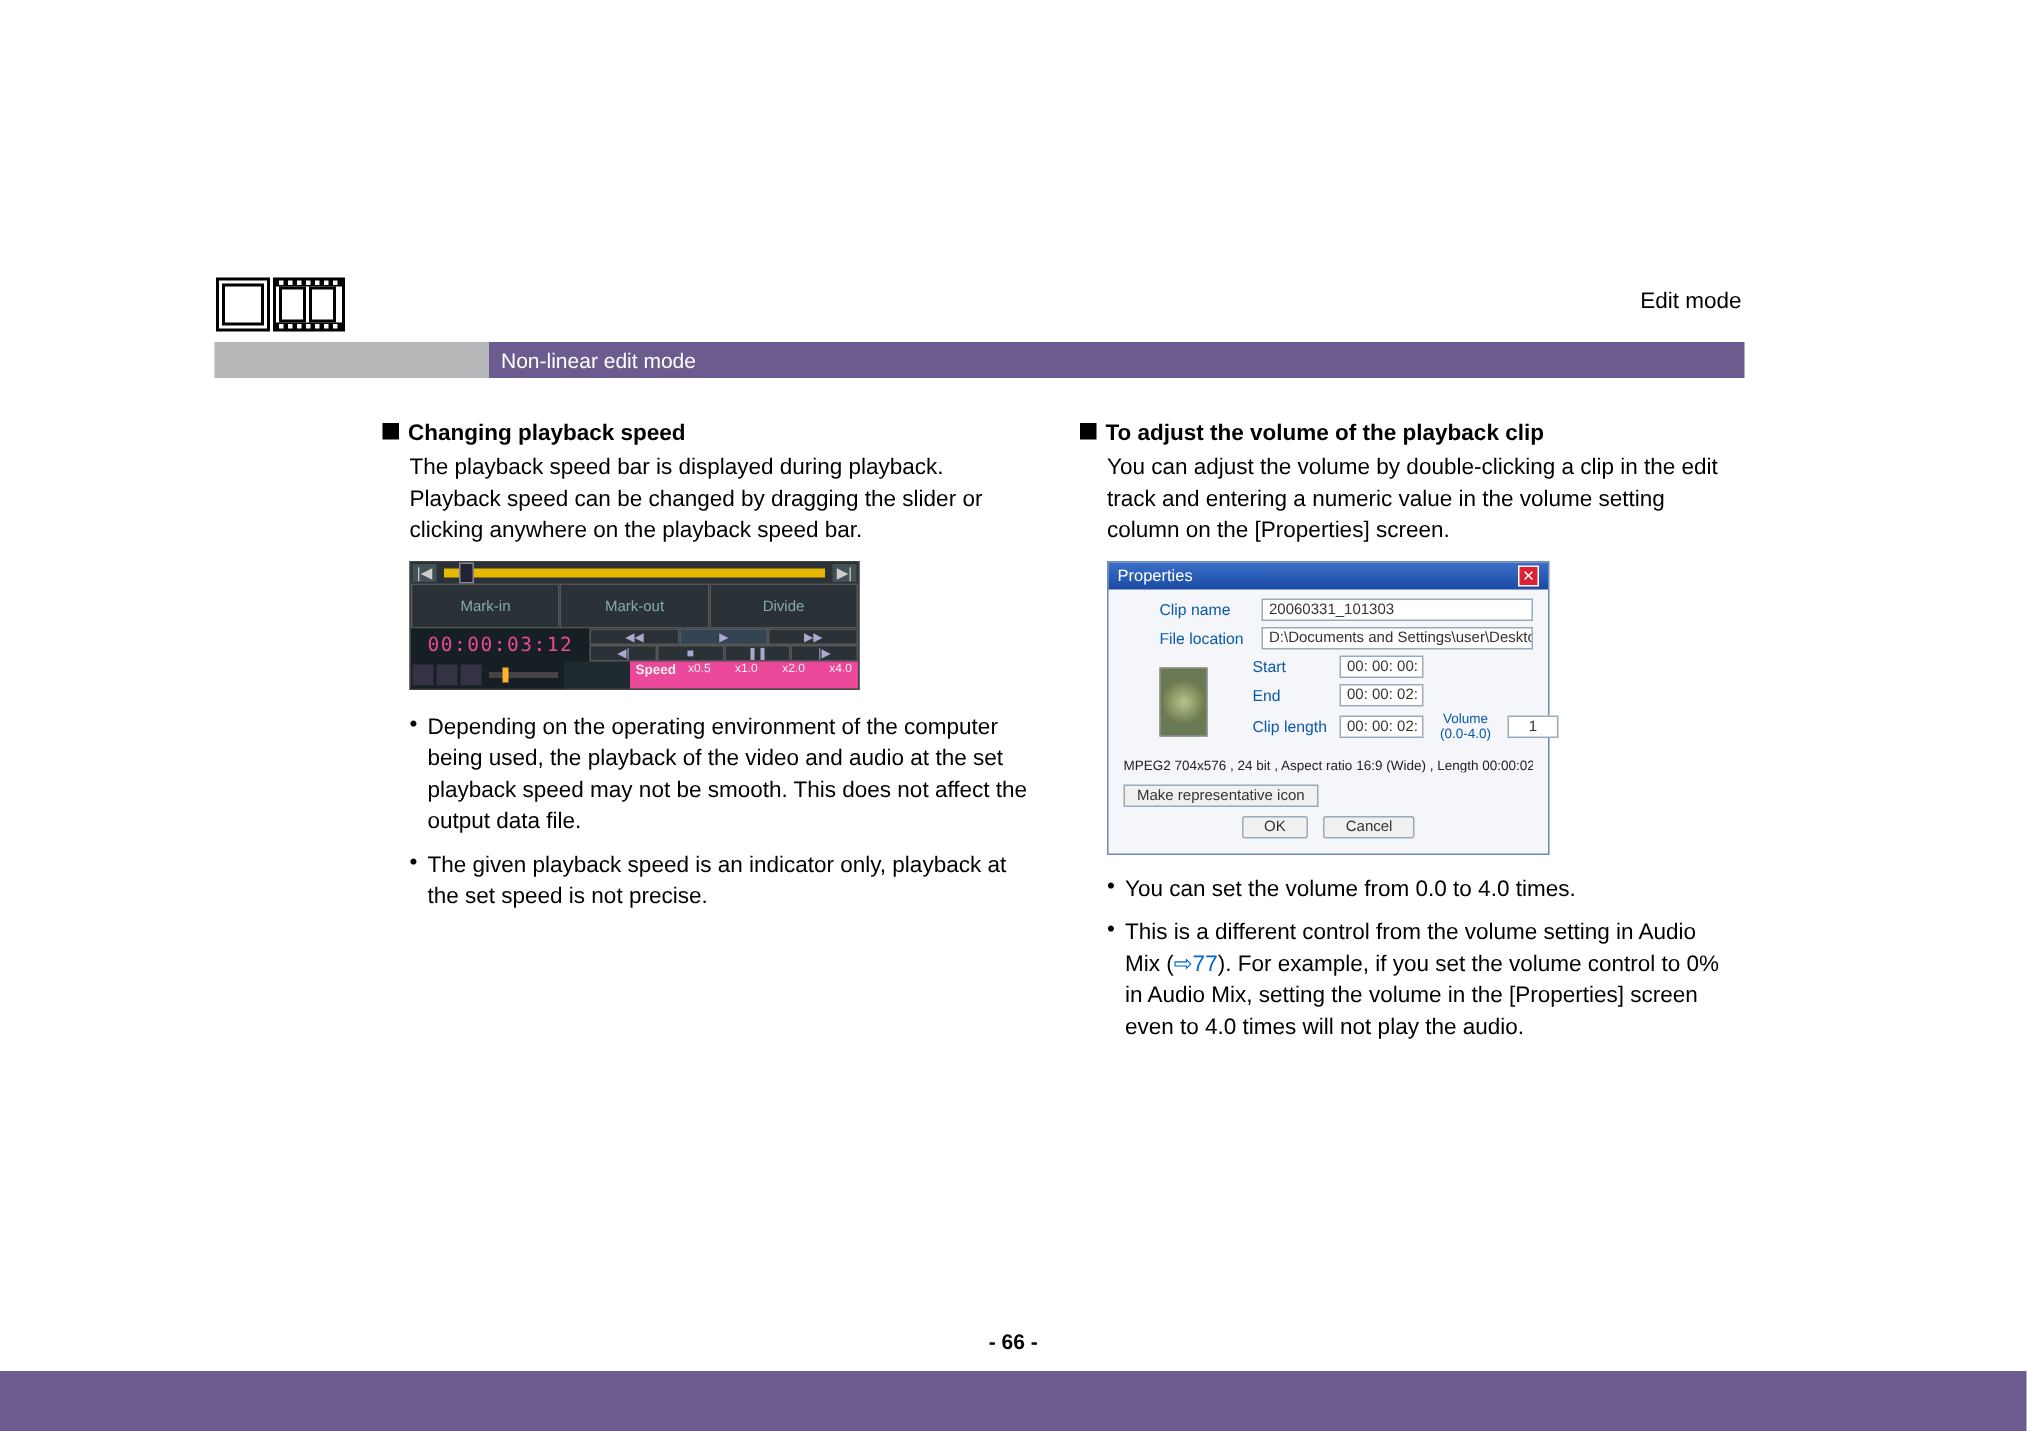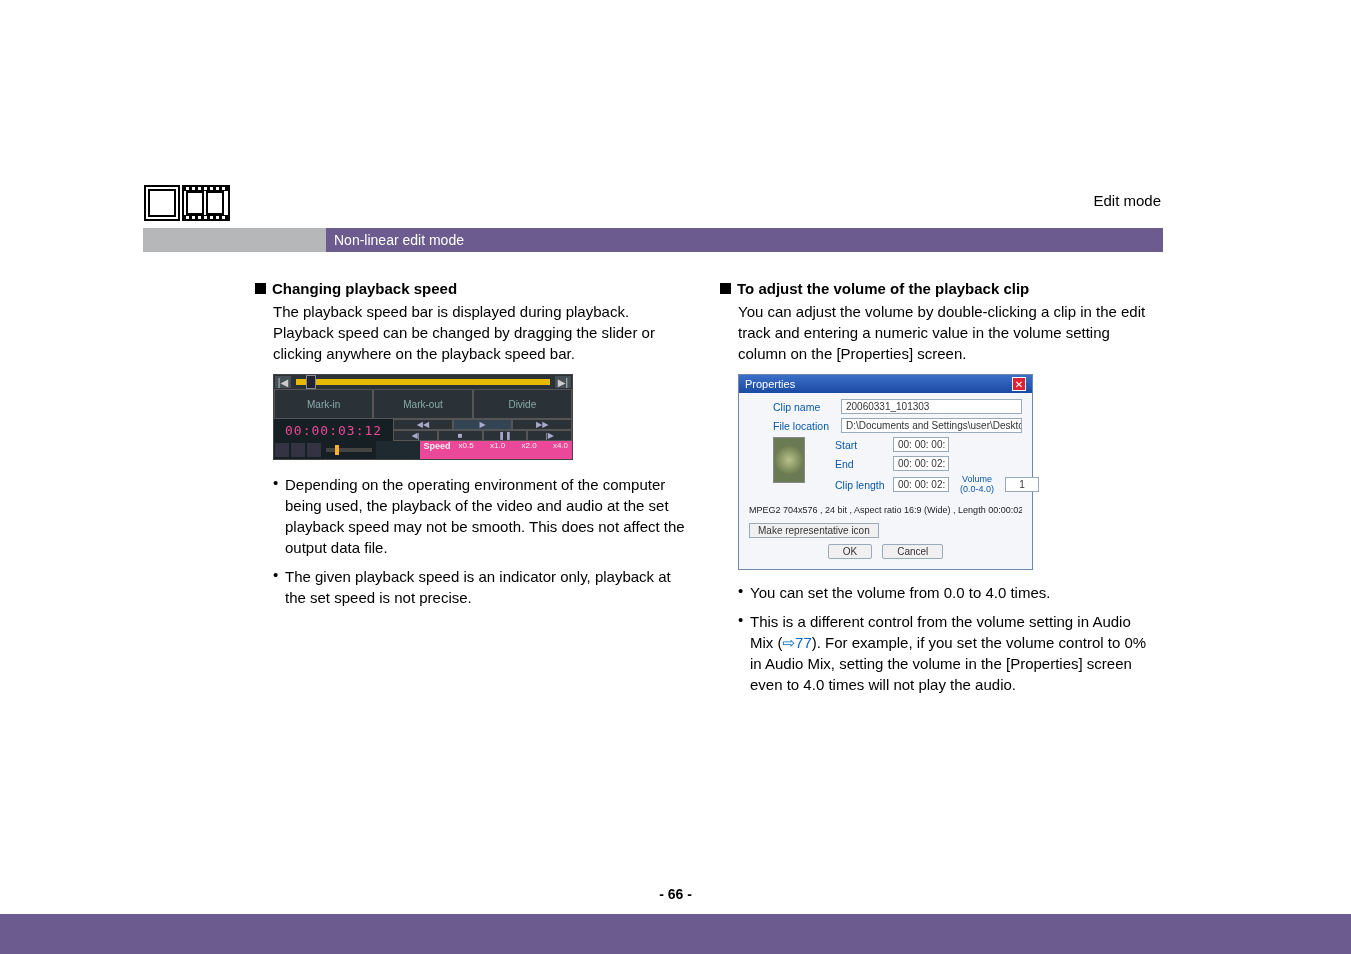--- a/index.html
+++ b/index.html
@@ -365,21 +365,21 @@
         </div>
         <div class="propbody">
           <div class="prow">
             <div class="plabel">Clip name</div>
             <div class="pfield">20060331_101303</div>
           </div>
           <div class="prow">
             <div class="plabel">File location</div>
             <div class="pfield">D:\Documents and Settings\user\Desktop\Material P</div>
           </div>
-          <div class="prow" style="align-items:flex-start;">
+          <div class="prow" style="align-items:center;">
             <div class="thumb">
                 <div class="thumb-inner"></div>
               </div>
             <div style="flex:1;">
               <div class="prow">
                 <div class="plabel" style="width:52px;">Start</div>
                 <div class="pfield small">00: 00: 00: 00</div>
               </div>
               <div class="prow">
                 <div class="plabel" style="width:52px;">End</div>

